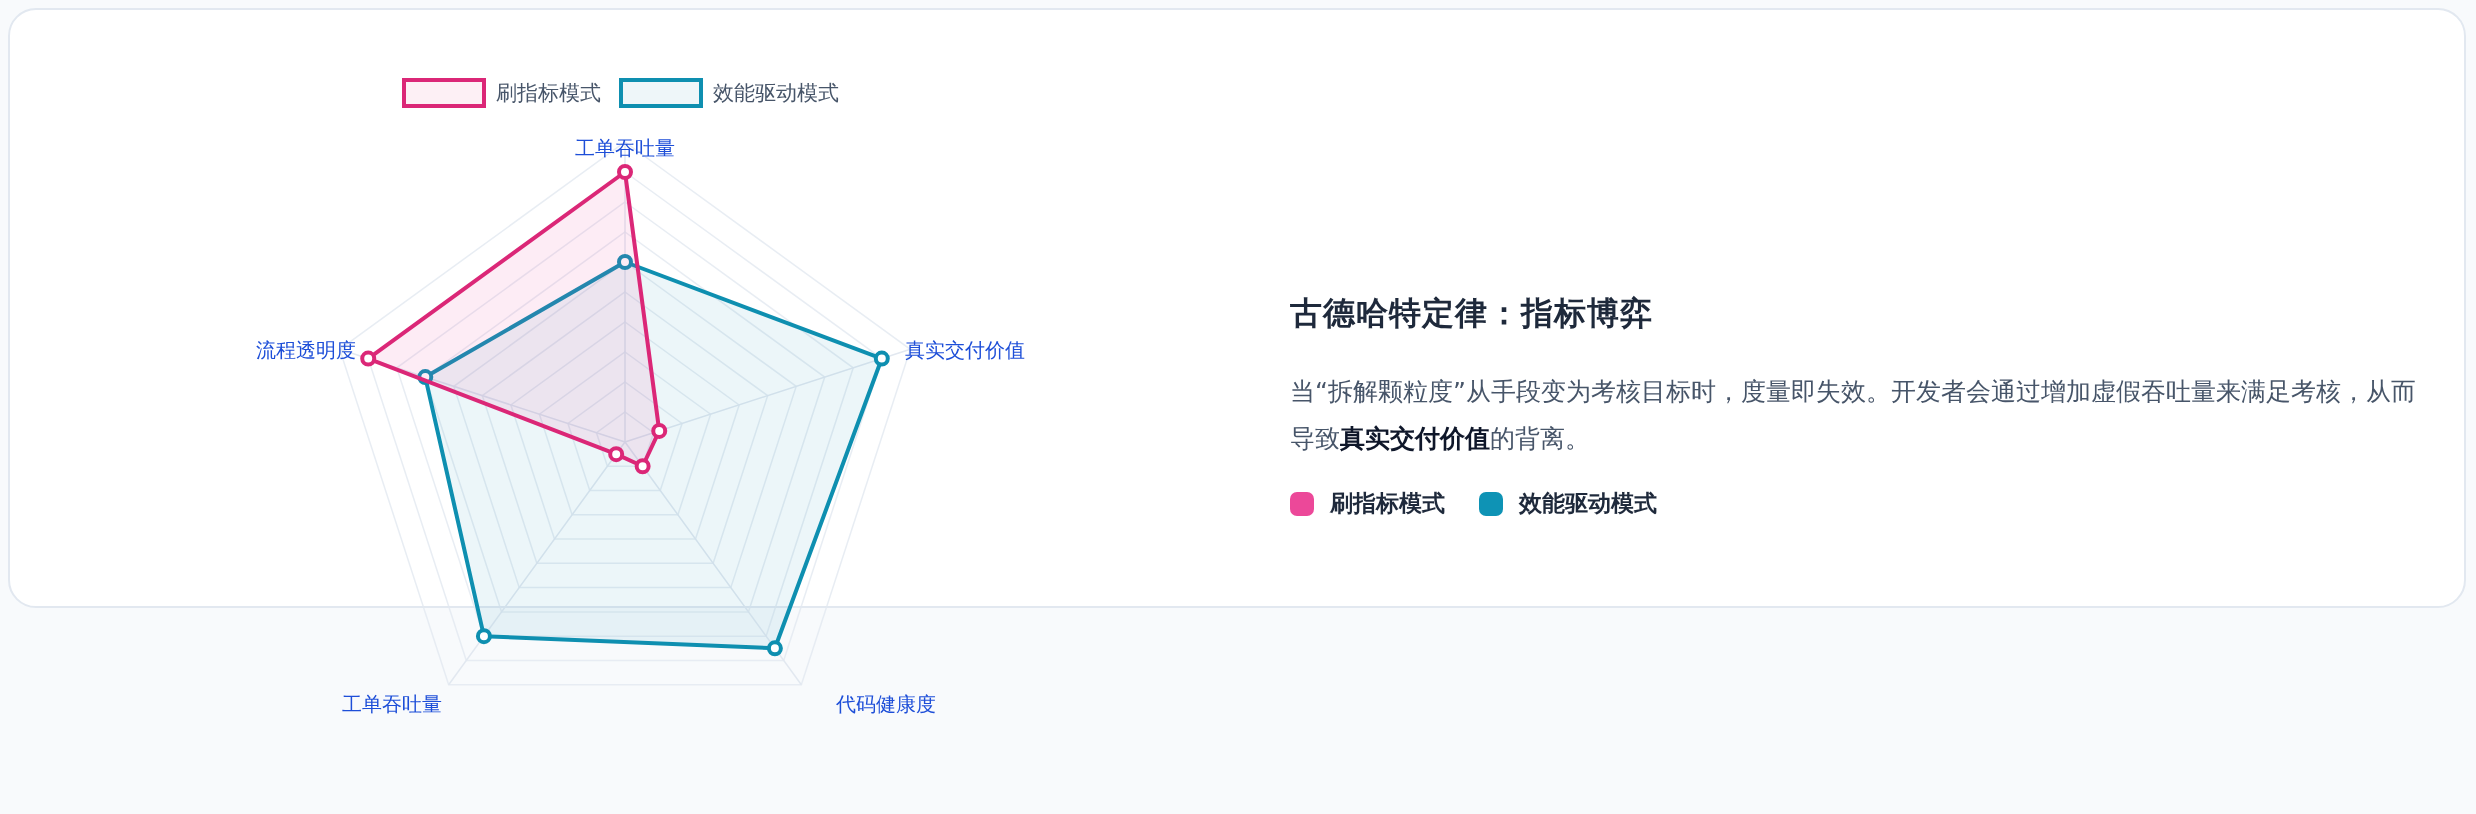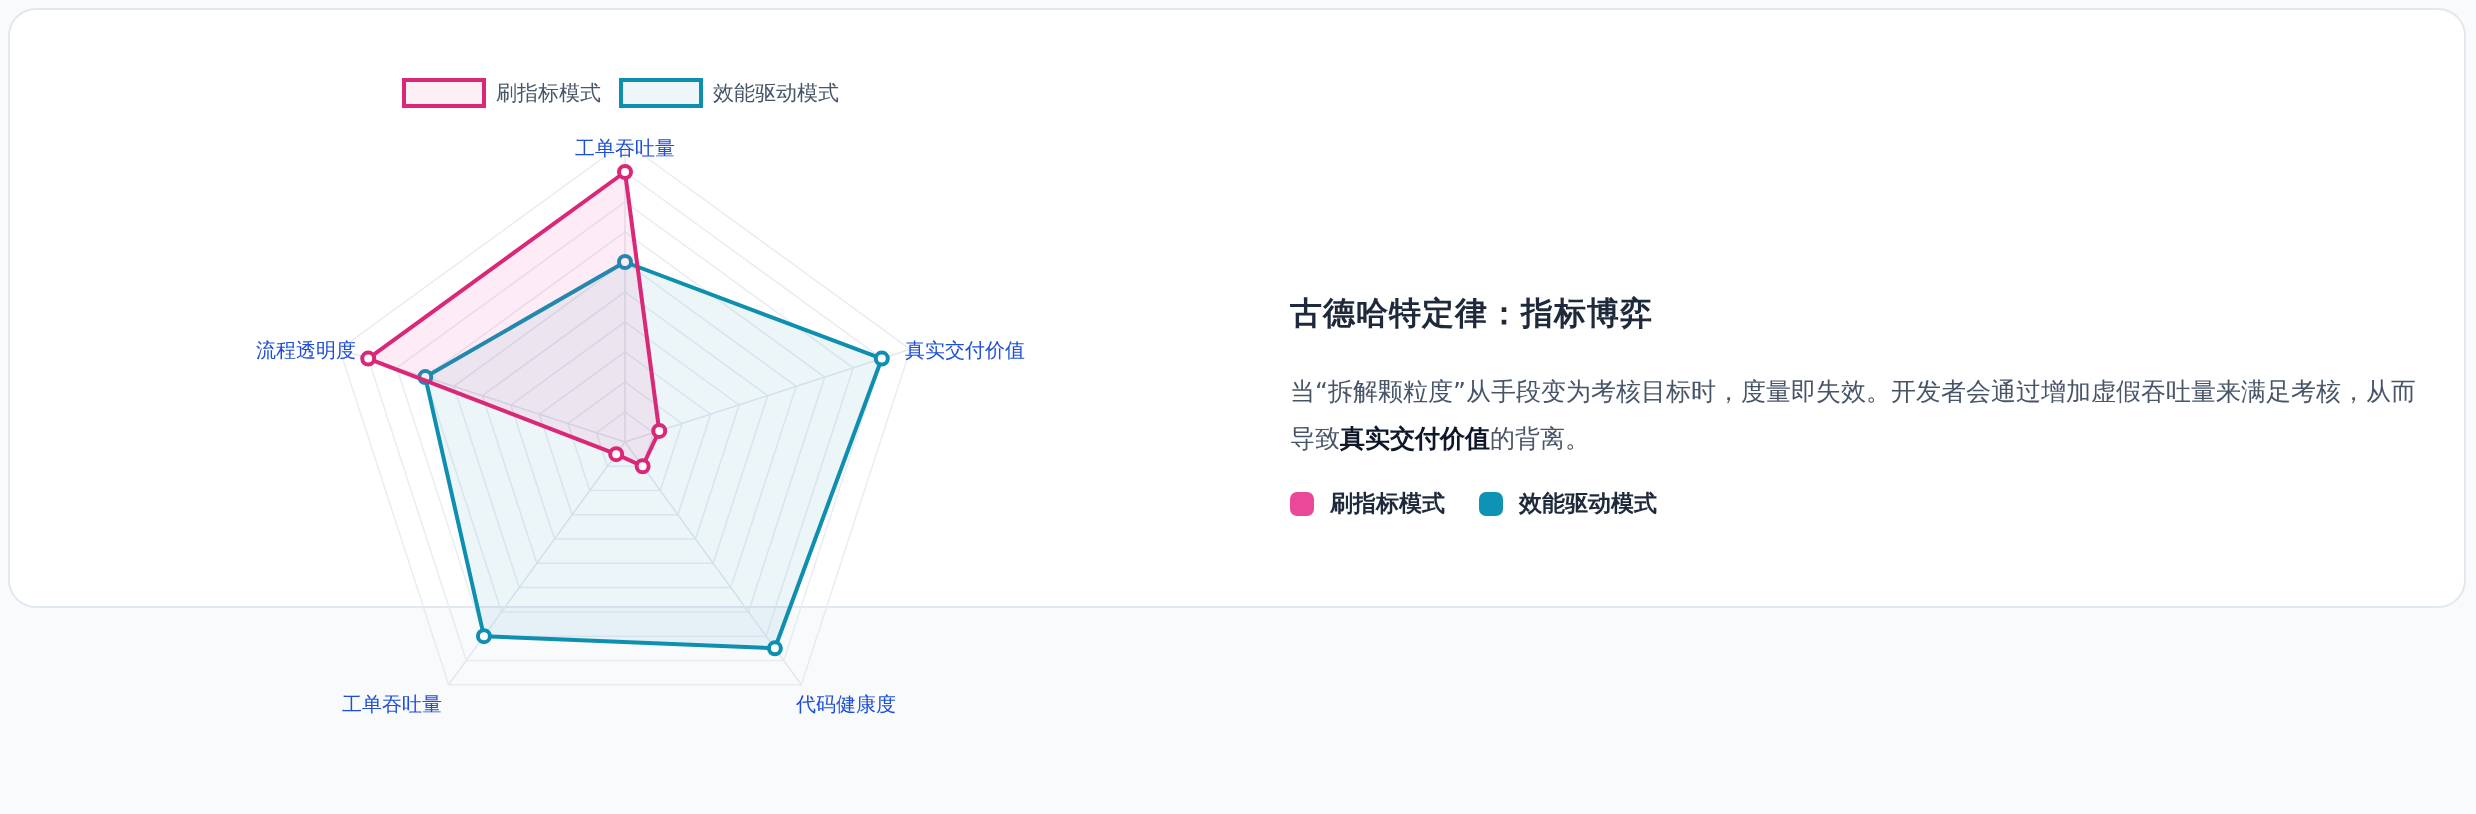--- a/index.html
+++ b/index.html
@@ -75,21 +75,21 @@
         <span>刷指标模式</span>
       </div>
       <div class="item">
         <span class="box" style="border-color:#0e8fb0;background:#eef6f9;"></span>
         <span>效能驱动模式</span>
       </div>
     </div>
 
     <div class="axis-label" style="left:615px;top:138px;">工单吞吐量</div>
     <div class="axis-label" style="left:955px;top:340px;">真实交付价值</div>
-    <div class="axis-label" style="left:836px;top:694px;">代码健康度</div>
+    <div class="axis-label" style="left:876px;top:694px;">代码健康度</div>
     <div class="axis-label" style="left:382px;top:694px;">工单吞吐量</div>
     <div class="axis-label" style="left:296px;top:340px;">流程透明度</div>
   </div>
 
   <div class="text-panel">
     <h2 class="title">古德哈特定律：指标博弈</h2>
     <p class="desc"><span>当“拆解颗粒度”从手段变为考核目标时，度量即失效。开发者会通过增加虚假吞吐量来满足考核，从而导致</span><b>真实交付价值</b><span>的背离。</span></p>
     <div class="legend-bottom">
       <div class="item">
         <span class="sw" style="background:#ec4899;"></span>

